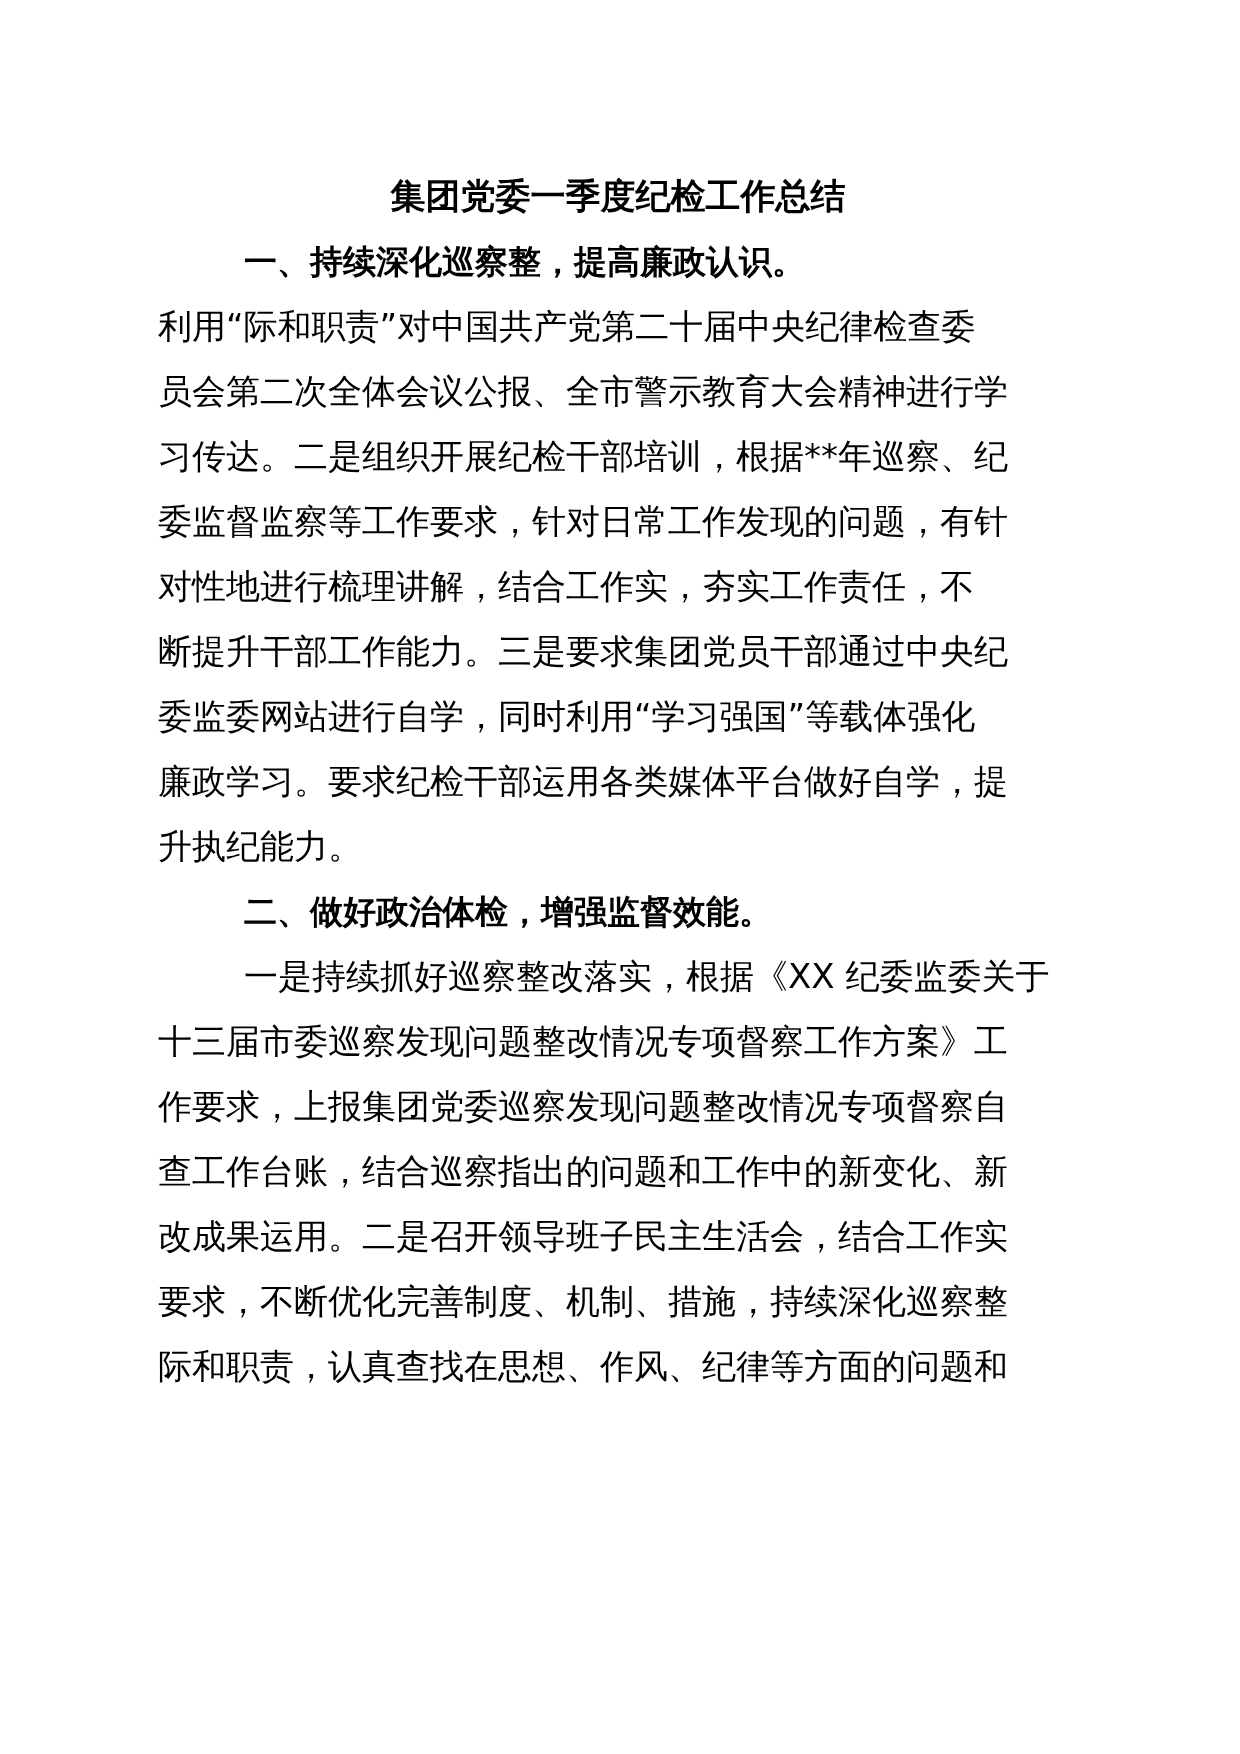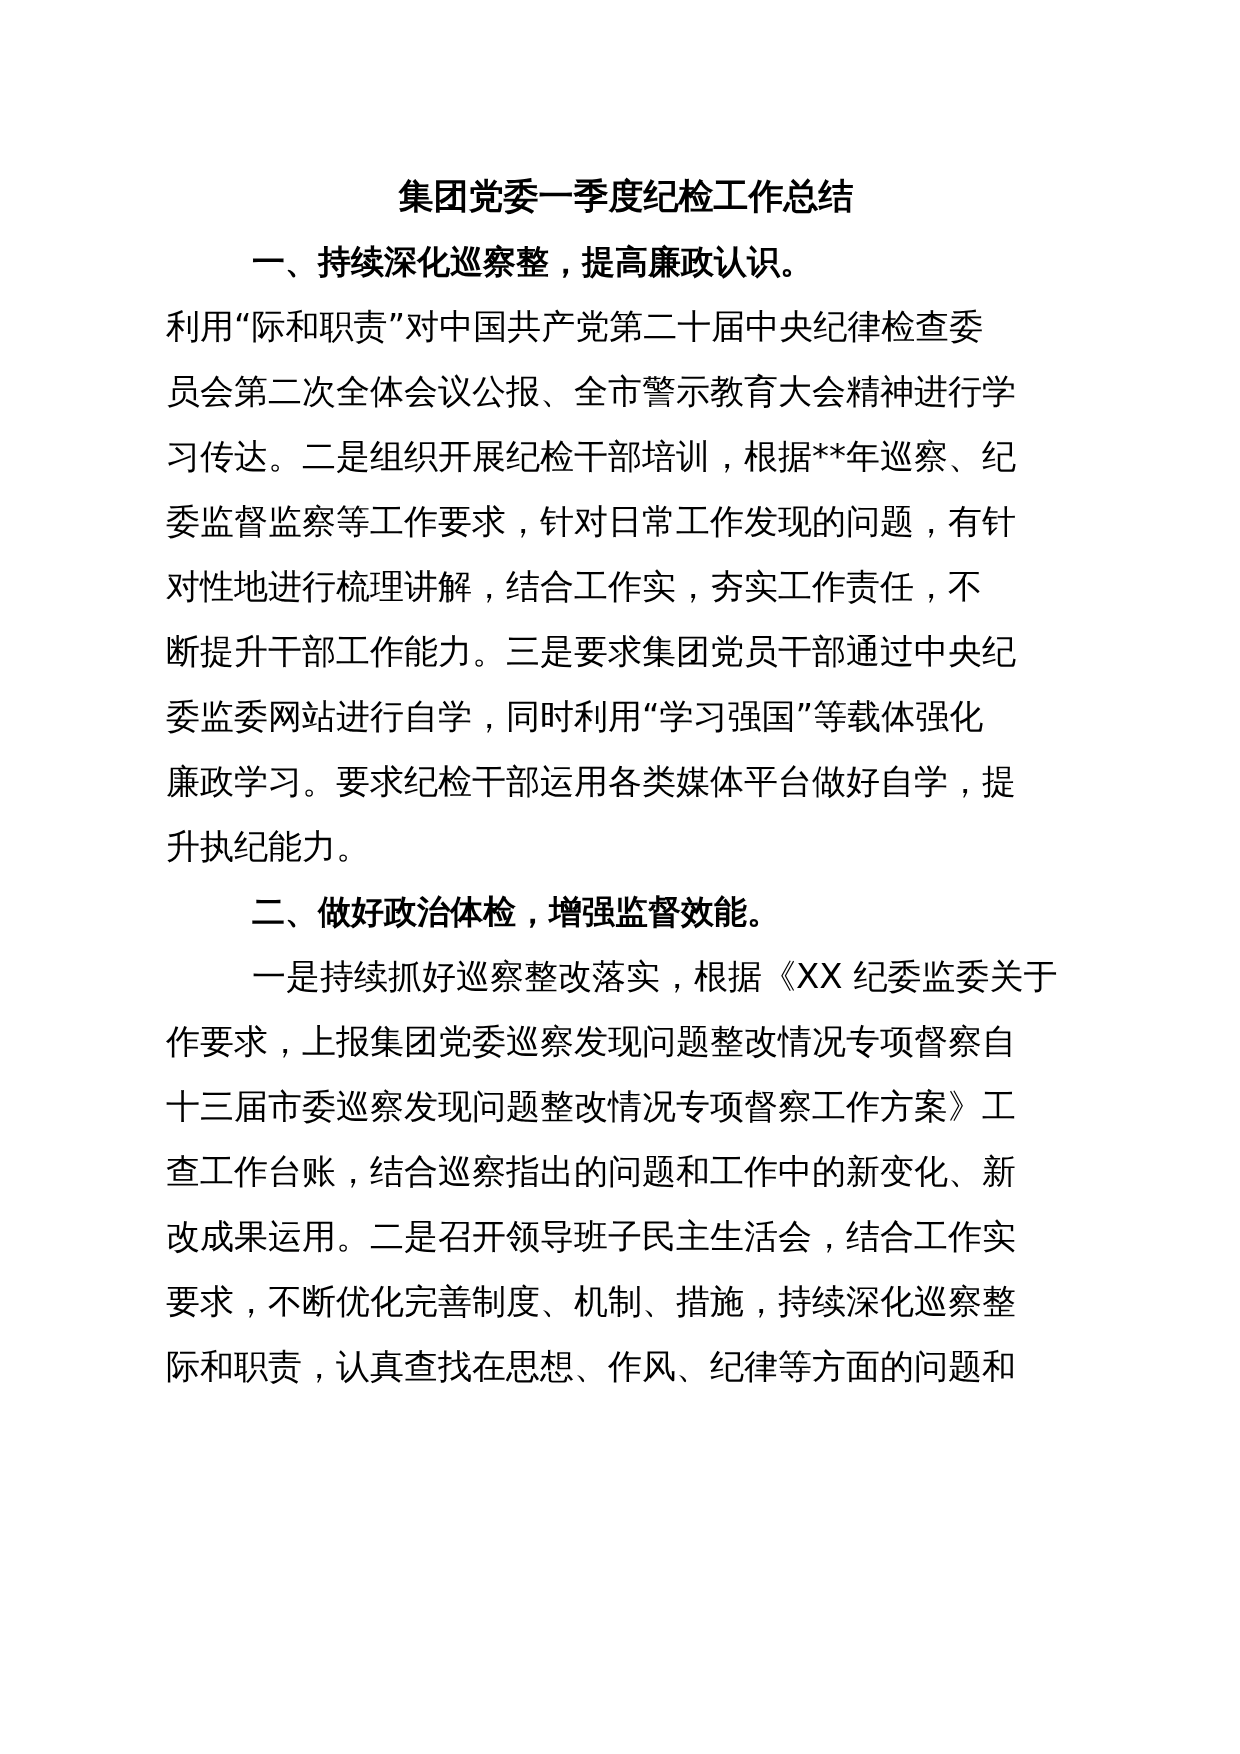--- a/index.html
+++ b/index.html
@@ -14,21 +14,20 @@
     background: #ffffff;
     overflow: hidden;
     font-family: "DejaVu Sans", sans-serif;
     color: #000000;
   }
   .doc {
     position: absolute;
     left: 158px;
     top: 164px;
     width: 920px;
-    margin-left: 8px;
   }
   .doc-title {
     height: 65px;
     line-height: 65px;
     text-align: center;
     font-weight: bold;
     font-size: 35px;
     white-space: nowrap;
     letter-spacing: 0px;
   }
@@ -62,21 +61,21 @@
         <div class="doc-line">员会第二次全体会议公报、全市警示教育大会精神进行学</div>
         <div class="doc-line">习传达。二是组织开展纪检干部培训，根据**年巡察、纪</div>
         <div class="doc-line">委监督监察等工作要求，针对日常工作发现的问题，有针</div>
         <div class="doc-line">对性地进行梳理讲解，结合工作实，夯实工作责任，不</div>
         <div class="doc-line">断提升干部工作能力。三是要求集团党员干部通过中央纪</div>
         <div class="doc-line">委监委网站进行自学，同时利用“学习强国”等载体强化</div>
         <div class="doc-line">廉政学习。要求纪检干部运用各类媒体平台做好自学，提</div>
         <div class="doc-line">升执纪能力。</div>
         <div class="doc-heading">二、做好政治体检，增强监督效能。</div>
         <div class="doc-line first">一是持续抓好巡察整改落实，根据《XX 纪委监委关于</div>
+        <div class="doc-line">十三届市委巡察发现问题整改情况专项督察工作方案》工</div>
         <div class="doc-line">作要求，上报集团党委巡察发现问题整改情况专项督察自</div>
-        <div class="doc-line">十三届市委巡察发现问题整改情况专项督察工作方案》工</div>
         <div class="doc-line">查工作台账，结合巡察指出的问题和工作中的新变化、新</div>
         <div class="doc-line">改成果运用。二是召开领导班子民主生活会，结合工作实</div>
         <div class="doc-line">要求，不断优化完善制度、机制、措施，持续深化巡察整</div>
         <div class="doc-line">际和职责，认真查找在思想、作风、纪律等方面的问题和</div>
       </div>
   </div>
 </div>
 
 </body></html>

